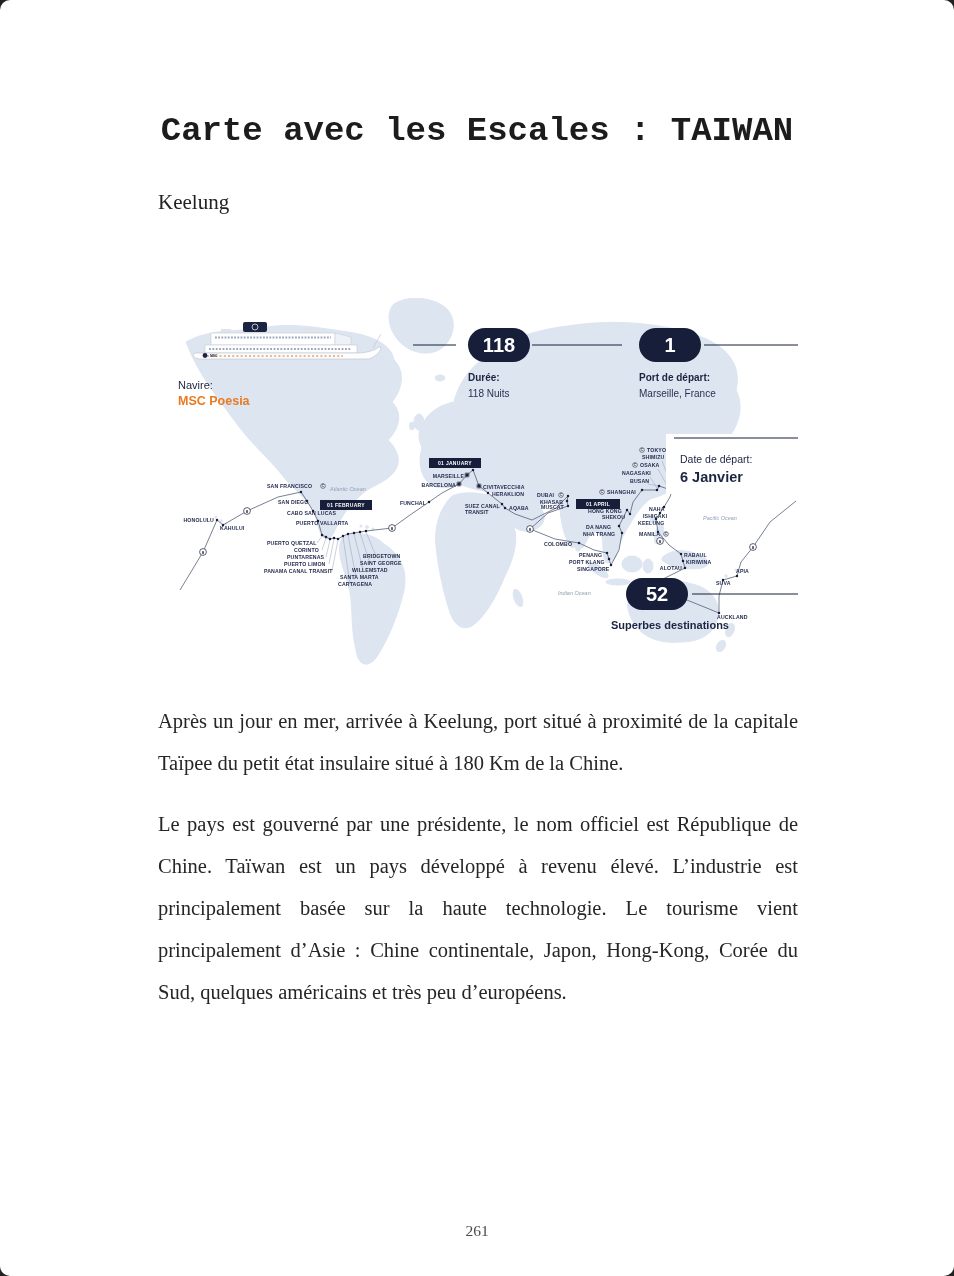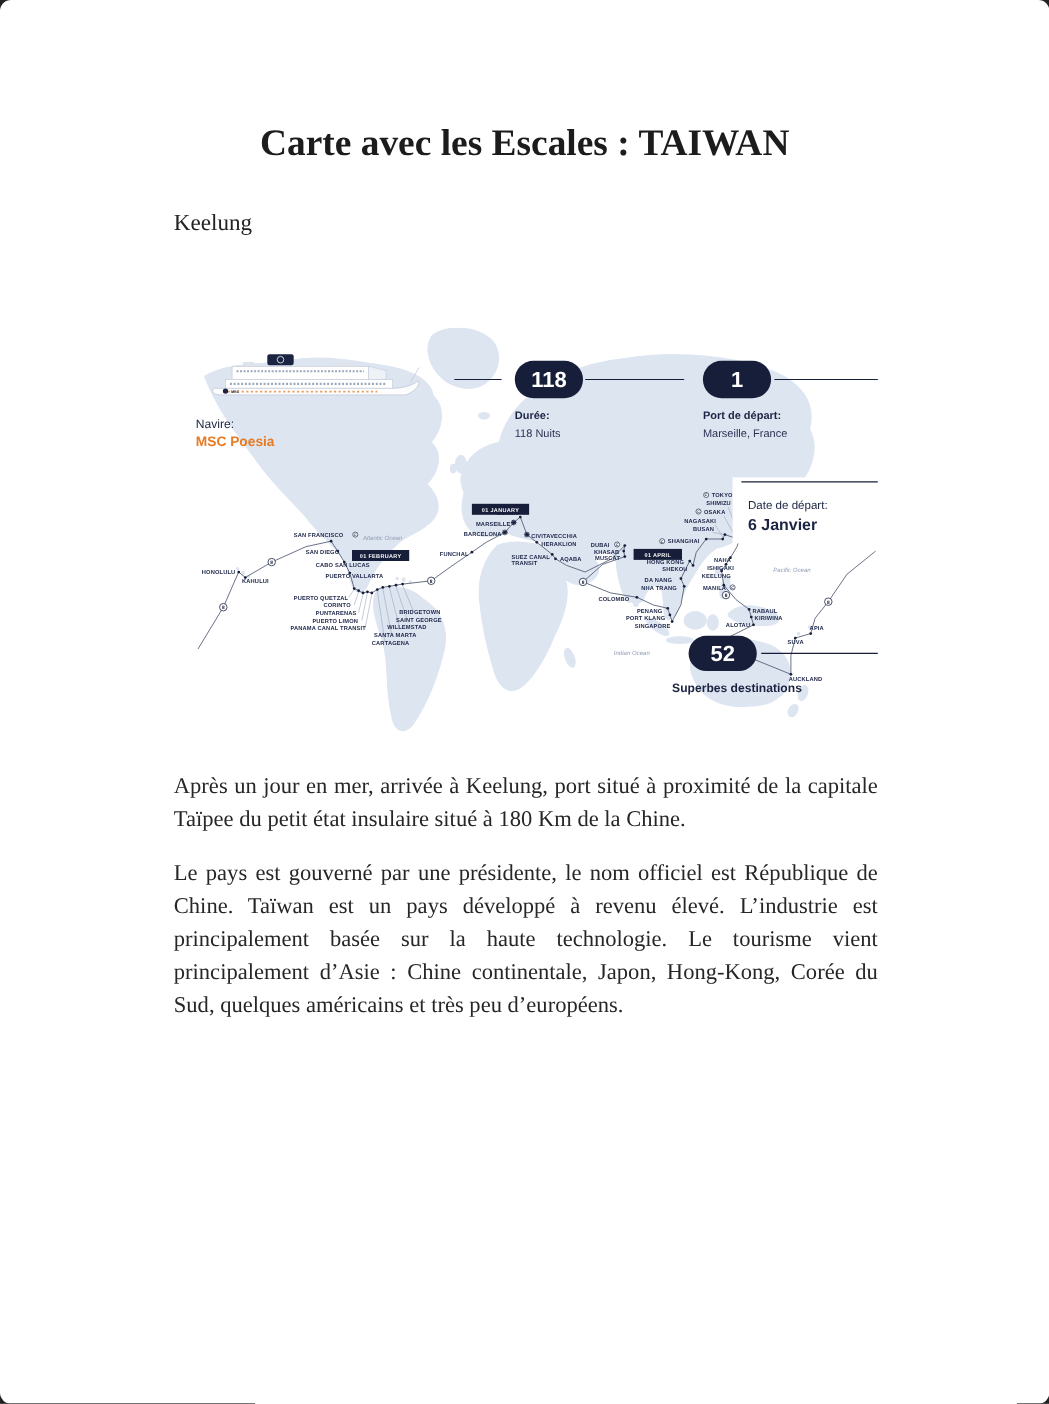--- a/index.html
+++ b/index.html
@@ -1,23 +1,23 @@
 <!DOCTYPE html>
 <html><head>
 <meta charset="utf-8">
 <style>
   html,body{margin:0;padding:0;background:#222;}
   .page{position:relative;width:954px;height:1276px;background:#fff;border-radius:10px;overflow:hidden;
         font-family:"Liberation Serif",serif;color:#262626;}
   .doc-title{position:absolute;top:112px;left:0;width:954px;text-align:center;margin:0;
-             font-family:Liberation Serif, serif;font-weight:700;font-size:34px;color:#1c1c1c;}
+             font-family:Liberation Mono, monospace;font-weight:700;font-size:34px;color:#1c1c1c;}
   .subtitle{position:absolute;top:190px;left:158px;font-size:21px;color:#222;}
   .map-wrap{position:absolute;top:298px;left:170px;width:630px;height:370px;}
   .body-text{position:absolute;top:700px;left:158px;width:640px;}
-  .body-text p{margin:0 0 19px 0;font-size:20.5px;line-height:30px;text-align:justify;color:#262626;}
+  .body-text p{margin:0 0 19px 0;font-size:20.5px;line-height:42px;text-align:justify;color:#262626;}
   .page-number{position:absolute;top:1222px;left:0;width:954px;text-align:center;
                font-size:15.5px;color:#4a4a4a;}
   svg text{font-family:"Liberation Sans",sans-serif;}
 </style>
 </head>
 <body>
 
 <div class="page">
 
   <h1 class="doc-title">Carte avec les Escales : TAIWAN</h1>
@@ -411,13 +411,14 @@
         <text x="500" y="331" font-size="11" font-weight="bold" fill="#1b2442" text-anchor="middle">Superbes destinations</text>
       </g>
     </svg>
   </div>
 
   <div class="body-text">
     <p>Après un jour en mer, arrivée à Keelung, port situé à proximité de la capitale Taïpee du petit état insulaire situé à 180 Km de la Chine.</p>
     <p>Le pays est gouverné par une présidente, le nom officiel est République de Chine. Taïwan est un pays développé à revenu élevé. L’industrie est principalement basée sur la haute technologie. Le tourisme vient principalement d’Asie : Chine continentale, Japon, Hong-Kong, Corée du Sud, quelques américains et très peu d’européens.</p>
   </div>
 
+  <div class="page-number">261</div>
 </div>
 
 </body></html>

